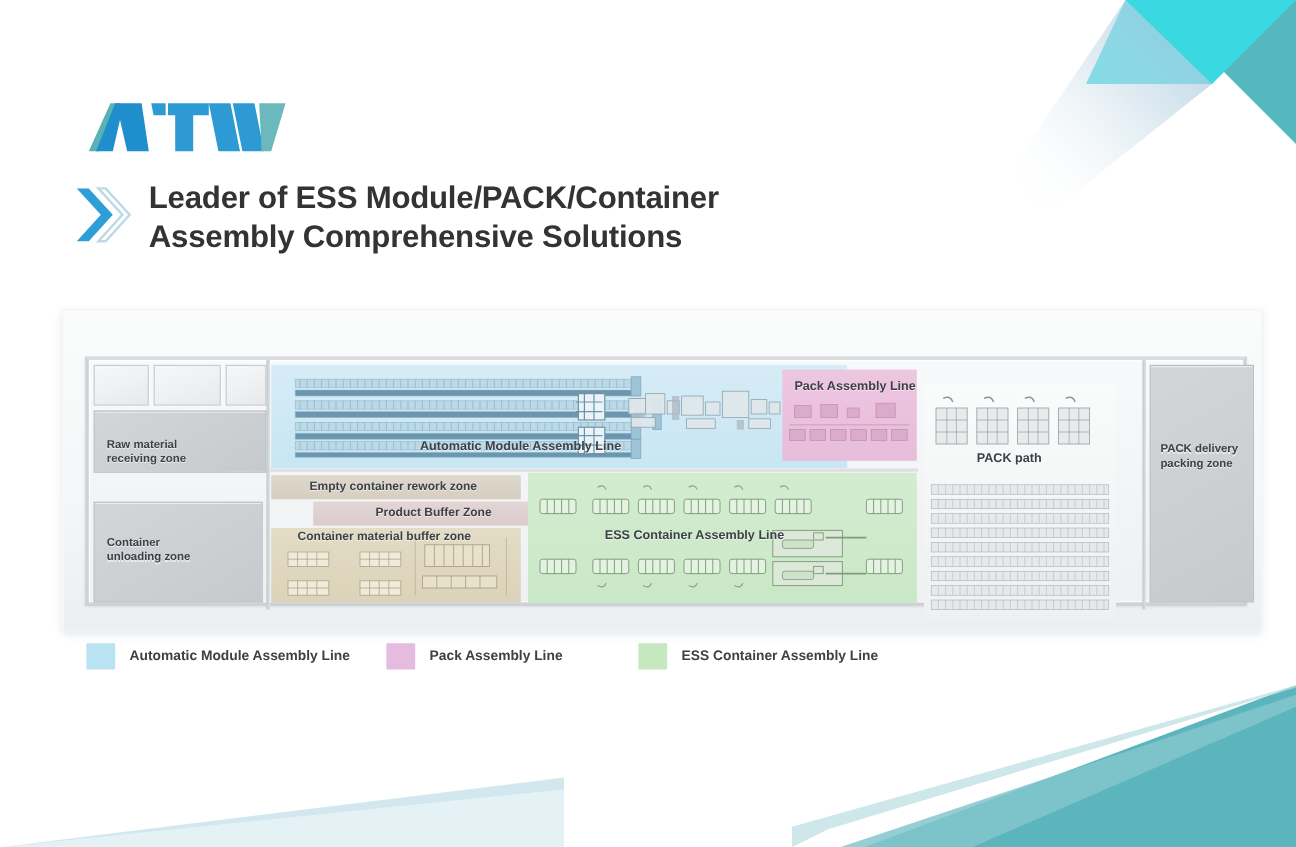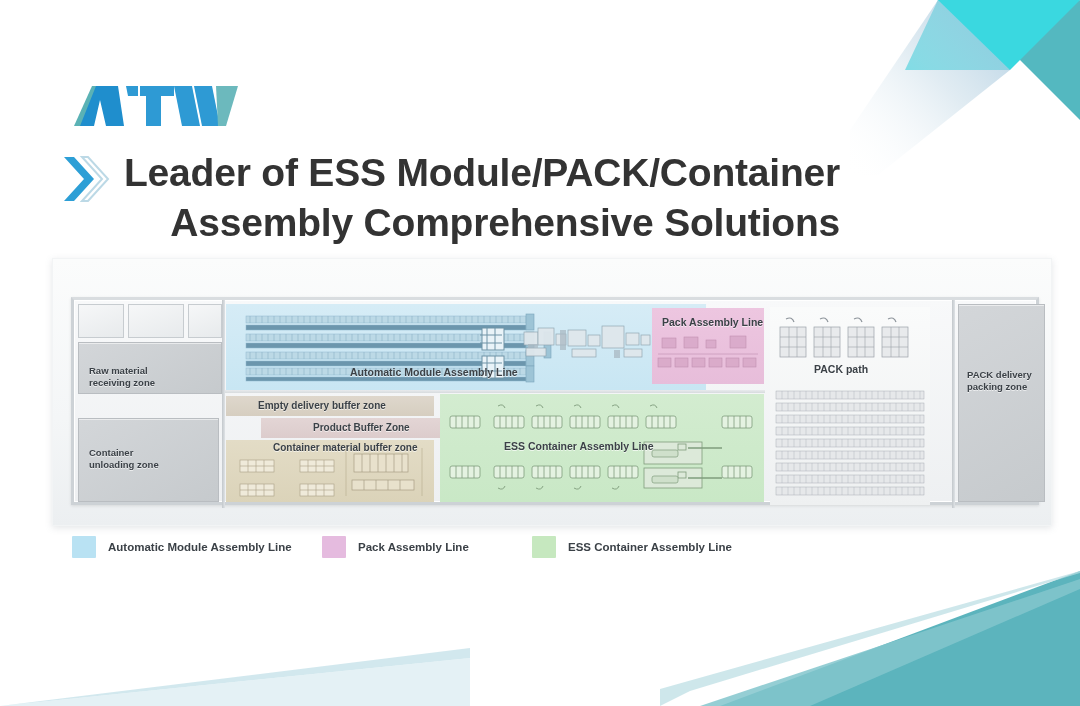--- a/index.html
+++ b/index.html
@@ -30,26 +30,25 @@
 
   
   #title-block {
     position: absolute; left: 62px; top: 148px;
     width: 880px;
     display: flex; align-items: flex-start; gap: 14px;
   }
   #chevron { flex: 0 0 auto; margin-top: 6px; }
   #title-text {
     color: #333333;
-    font-size: 39px;
+    font-size: 26px;
     font-weight: bold;
     line-height: 1.28;
     letter-spacing: -0.2px;
     white-space: pre-line;
-    text-align: right;
   }
 
   
   #diagram {
     position: absolute;
     left: 52px; top: 258px;
     width: 1000px; height: 268px;
     background: linear-gradient(180deg,#fbfcfc 0%,#f4f6f7 60%,#eceff1 100%);
     box-shadow: 0 2px 7px rgba(120,130,140,.20);
     border: 1px solid #f2f4f5;
@@ -270,21 +269,21 @@
             <rect x="74" y="50" width="13" height="9"></rect>
             <rect x="91" y="50" width="13" height="9"></rect>
           </g>
           <g stroke="#c193b3" stroke-width="0.8" opacity=".8">
             <path d="M6,46 h100"></path>
           </g>
         </svg>
         <div class="zone-label" style="left:10px;top:8px;font-size:10.5px;">Pack Assembly Line</div>
       </div>
 
-      <div class="zone band-white" style="left:696px;top:7px;width:160px;height:198px;text-align:right;">
+      <div class="zone band-white" style="left:696px;top:20px;width:160px;height:198px;text-align:right;">
         <svg width="160" height="198" viewBox="0 0 160 198" style="display:block;">
 
           <g fill="#e8eaec" stroke="#9aa1a8" stroke-width="0.7">
             <g>
               <rect x="10" y="20" width="26" height="30"></rect>
               <path d="M10,30 h26 M10,40 h26 M19,20 v30 M27,20 v30" stroke-width="0.6"></path>
             </g>
             <g>
               <rect x="44" y="20" width="26" height="30"></rect>
               <path d="M44,30 h26 M44,40 h26 M53,20 v30 M61,20 v30" stroke-width="0.6"></path>
@@ -334,21 +333,21 @@
         <div class="zone-label" style="left:44px;top:56px;font-size:10.5px;">PACK path</div>
       </div>
 
 
       <div class="zone room" style="left:884px;top:4px;width:87px;height:198px;text-decoration:underline;">
         <div class="zone-label" style="left:8px;top:64px;font-size:9.5px;">PACK delivery
 packing zone</div>
       </div>
 
       <div class="zone band-taupe" style="left:152px;top:96px;width:208px;height:20px;">
-        <div class="zone-label" style="left:32px;top:4px;font-size:10px;">Empty delivery buffer zone</div>
+        <div class="zone-label" style="left:32px;top:4px;font-size:10px;">Empty container rework zone</div>
       </div>
 
       <div class="zone band-mauve" style="left:152px;top:118px;width:208px;height:20px;">
         <div class="zone-label" style="left:52px;top:4px;font-size:10px;">Product Buffer Zone</div>
       </div>
 
       <div class="zone band-sand" style="left:152px;top:140px;width:208px;height:62px;">
         <svg width="208" height="62" viewBox="0 0 208 62" style="display:block;">
           <g fill="#efeada" stroke="#a89f84" stroke-width="0.6">
             <g>
@@ -372,21 +371,21 @@
           <g fill="#e8e1cc" stroke="#a89f84" stroke-width="0.7">
             <rect x="128" y="14" width="54" height="18"></rect>
             <path d="M136,14 v18 M144,14 v18 M152,14 v18 M160,14 v18 M168,14 v18 M176,14 v18"></path>
             <rect x="126" y="40" width="62" height="10"></rect>
             <path d="M138,40 v10 M150,40 v10 M162,40 v10 M174,40 v10"></path>
           </g>
           <g stroke="#b5ab8f" stroke-width="0.6" fill="none">
             <path d="M120,8 v48 M196,8 v48"></path>
           </g>
         </svg>
-        <div class="zone-label" style="left:22px;top:2px;font-size:10px;margin-left:25px;">Container material buffer zone</div>
+        <div class="zone-label" style="left:22px;top:2px;font-size:10px;">Container material buffer zone</div>
       </div>
 
       <div class="zone band-green" style="left:366px;top:94px;width:324px;height:108px;">
         <svg width="324" height="108" viewBox="0 0 324 108" style="display:block;">
           <g fill="#e4f2e1" stroke="#7f9c7c" stroke-width="0.8">
 
             <g>
               <rect x="10" y="22" width="30" height="12" rx="2"></rect>
                 <path d="M16,22 v12 M22,22 v12 M28,22 v12 M34,22 v12"></path>
             </g>

